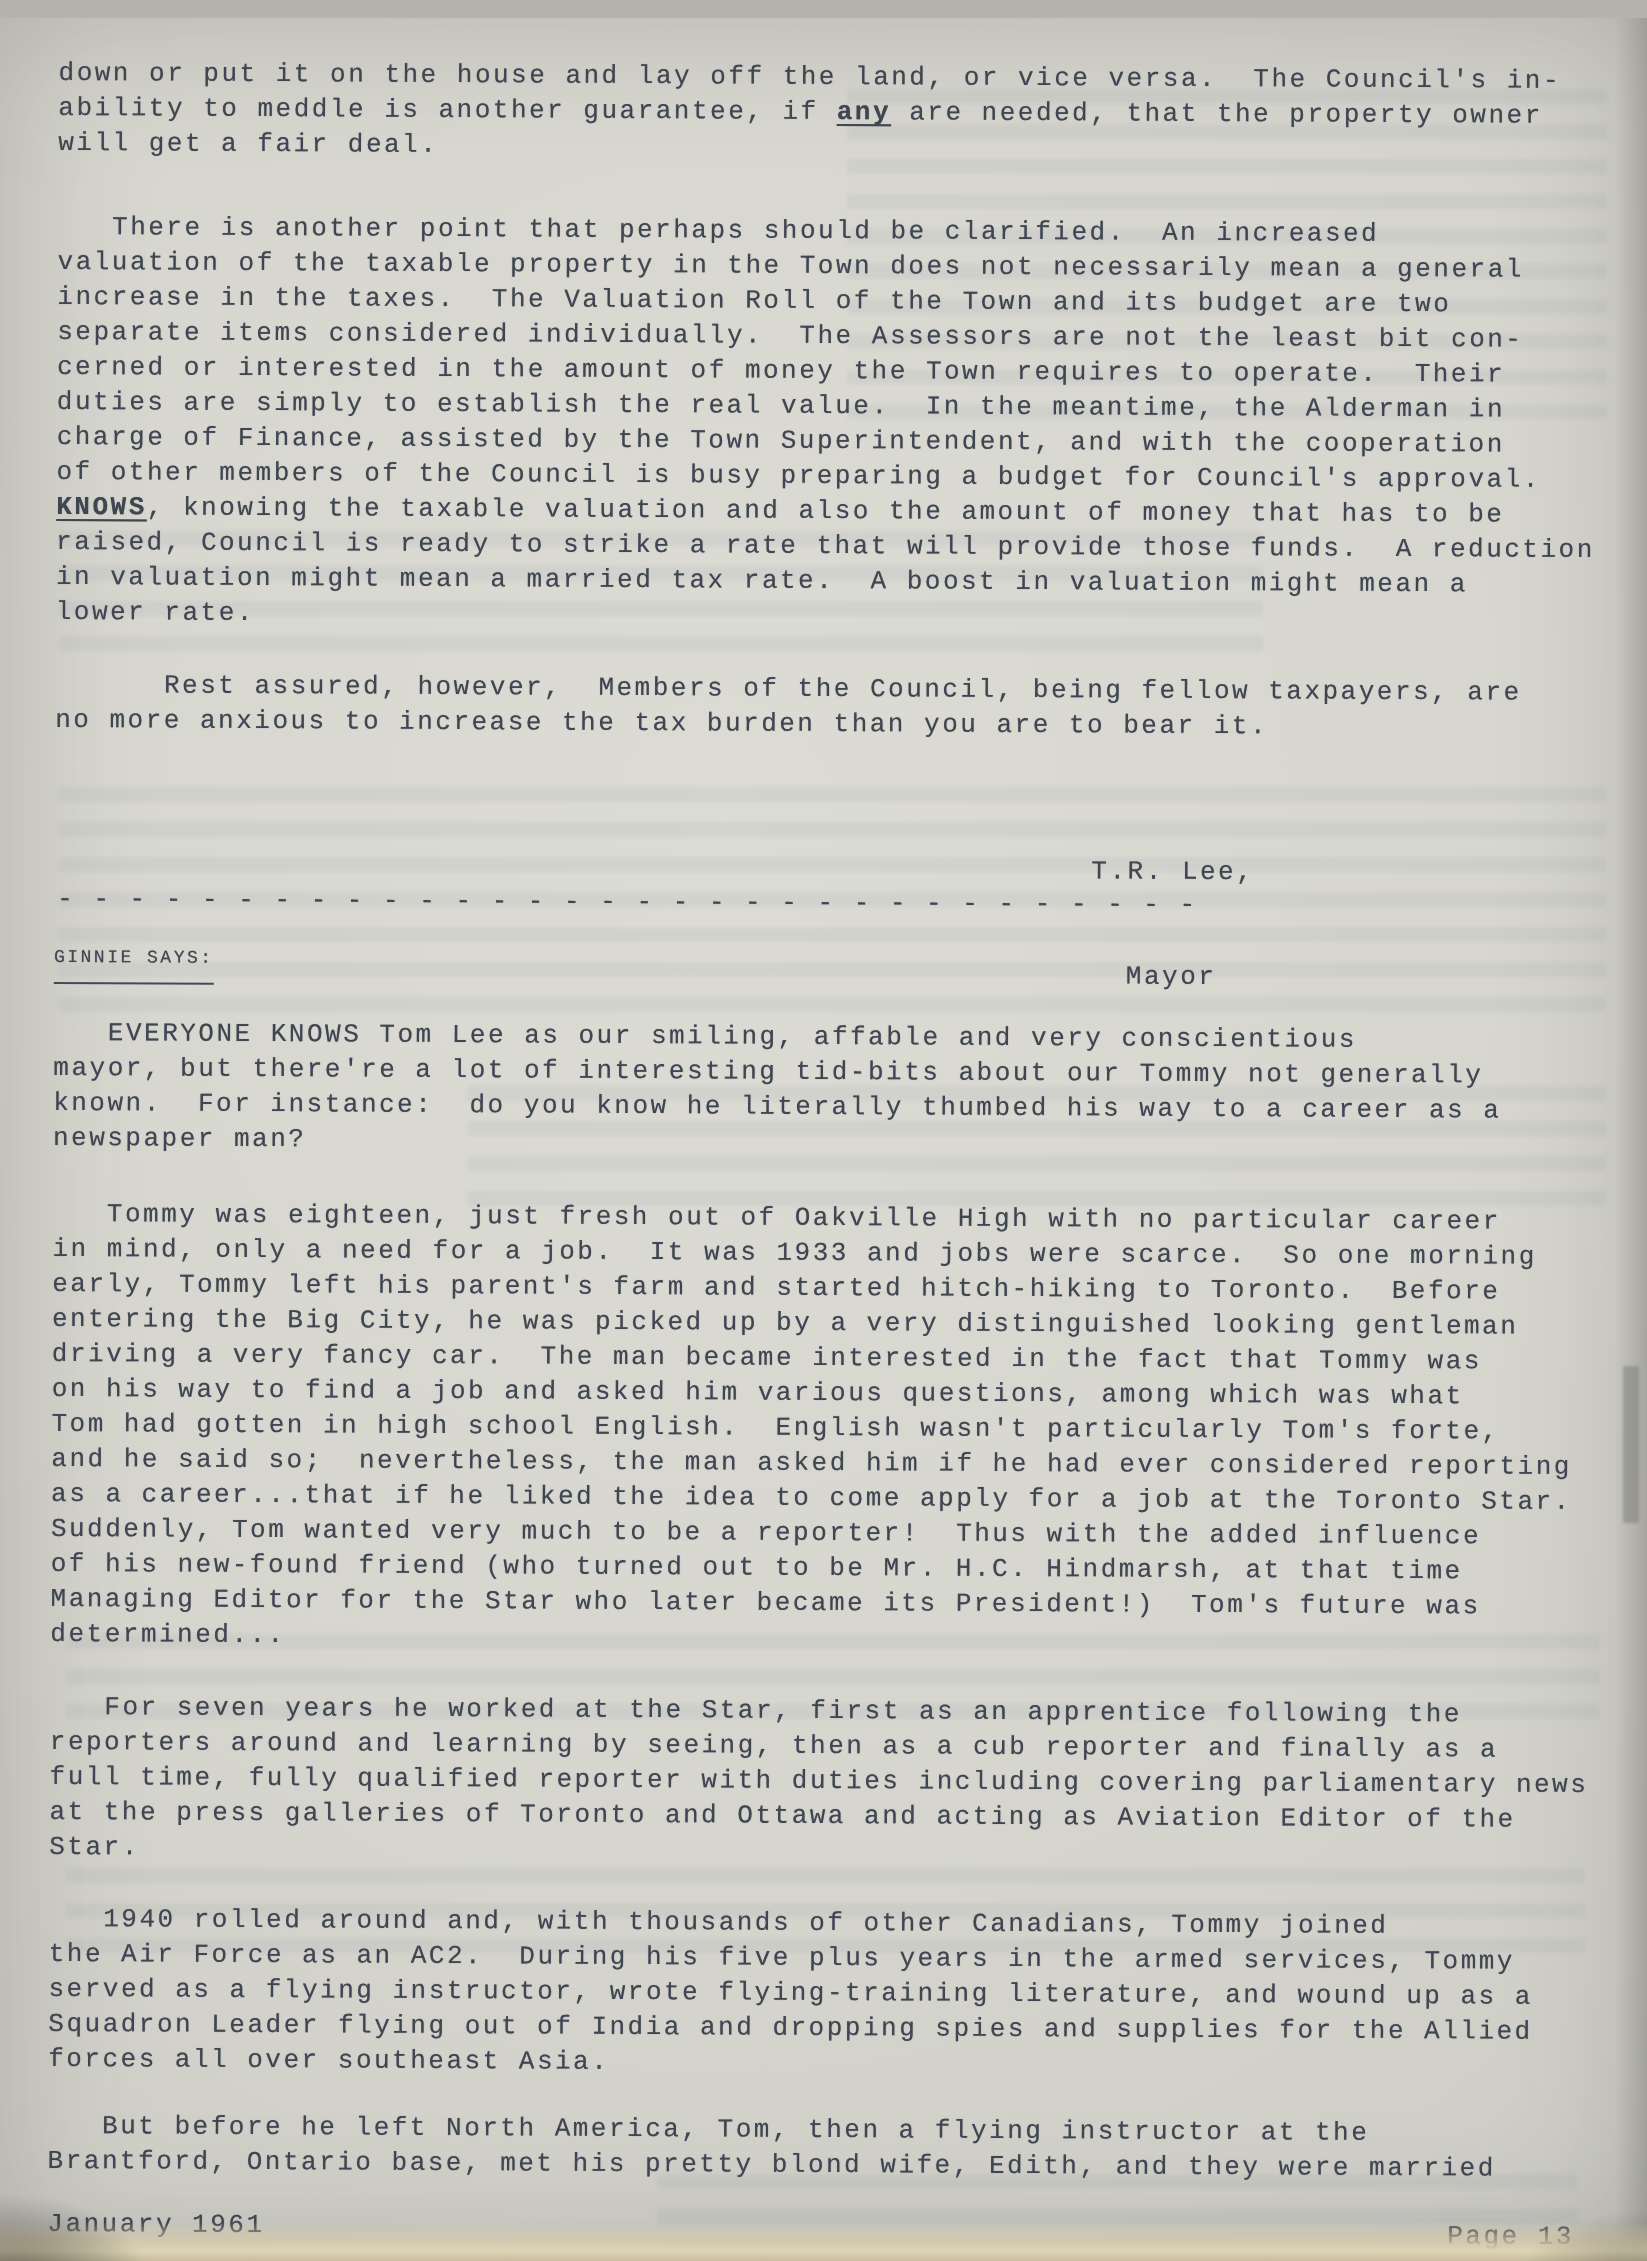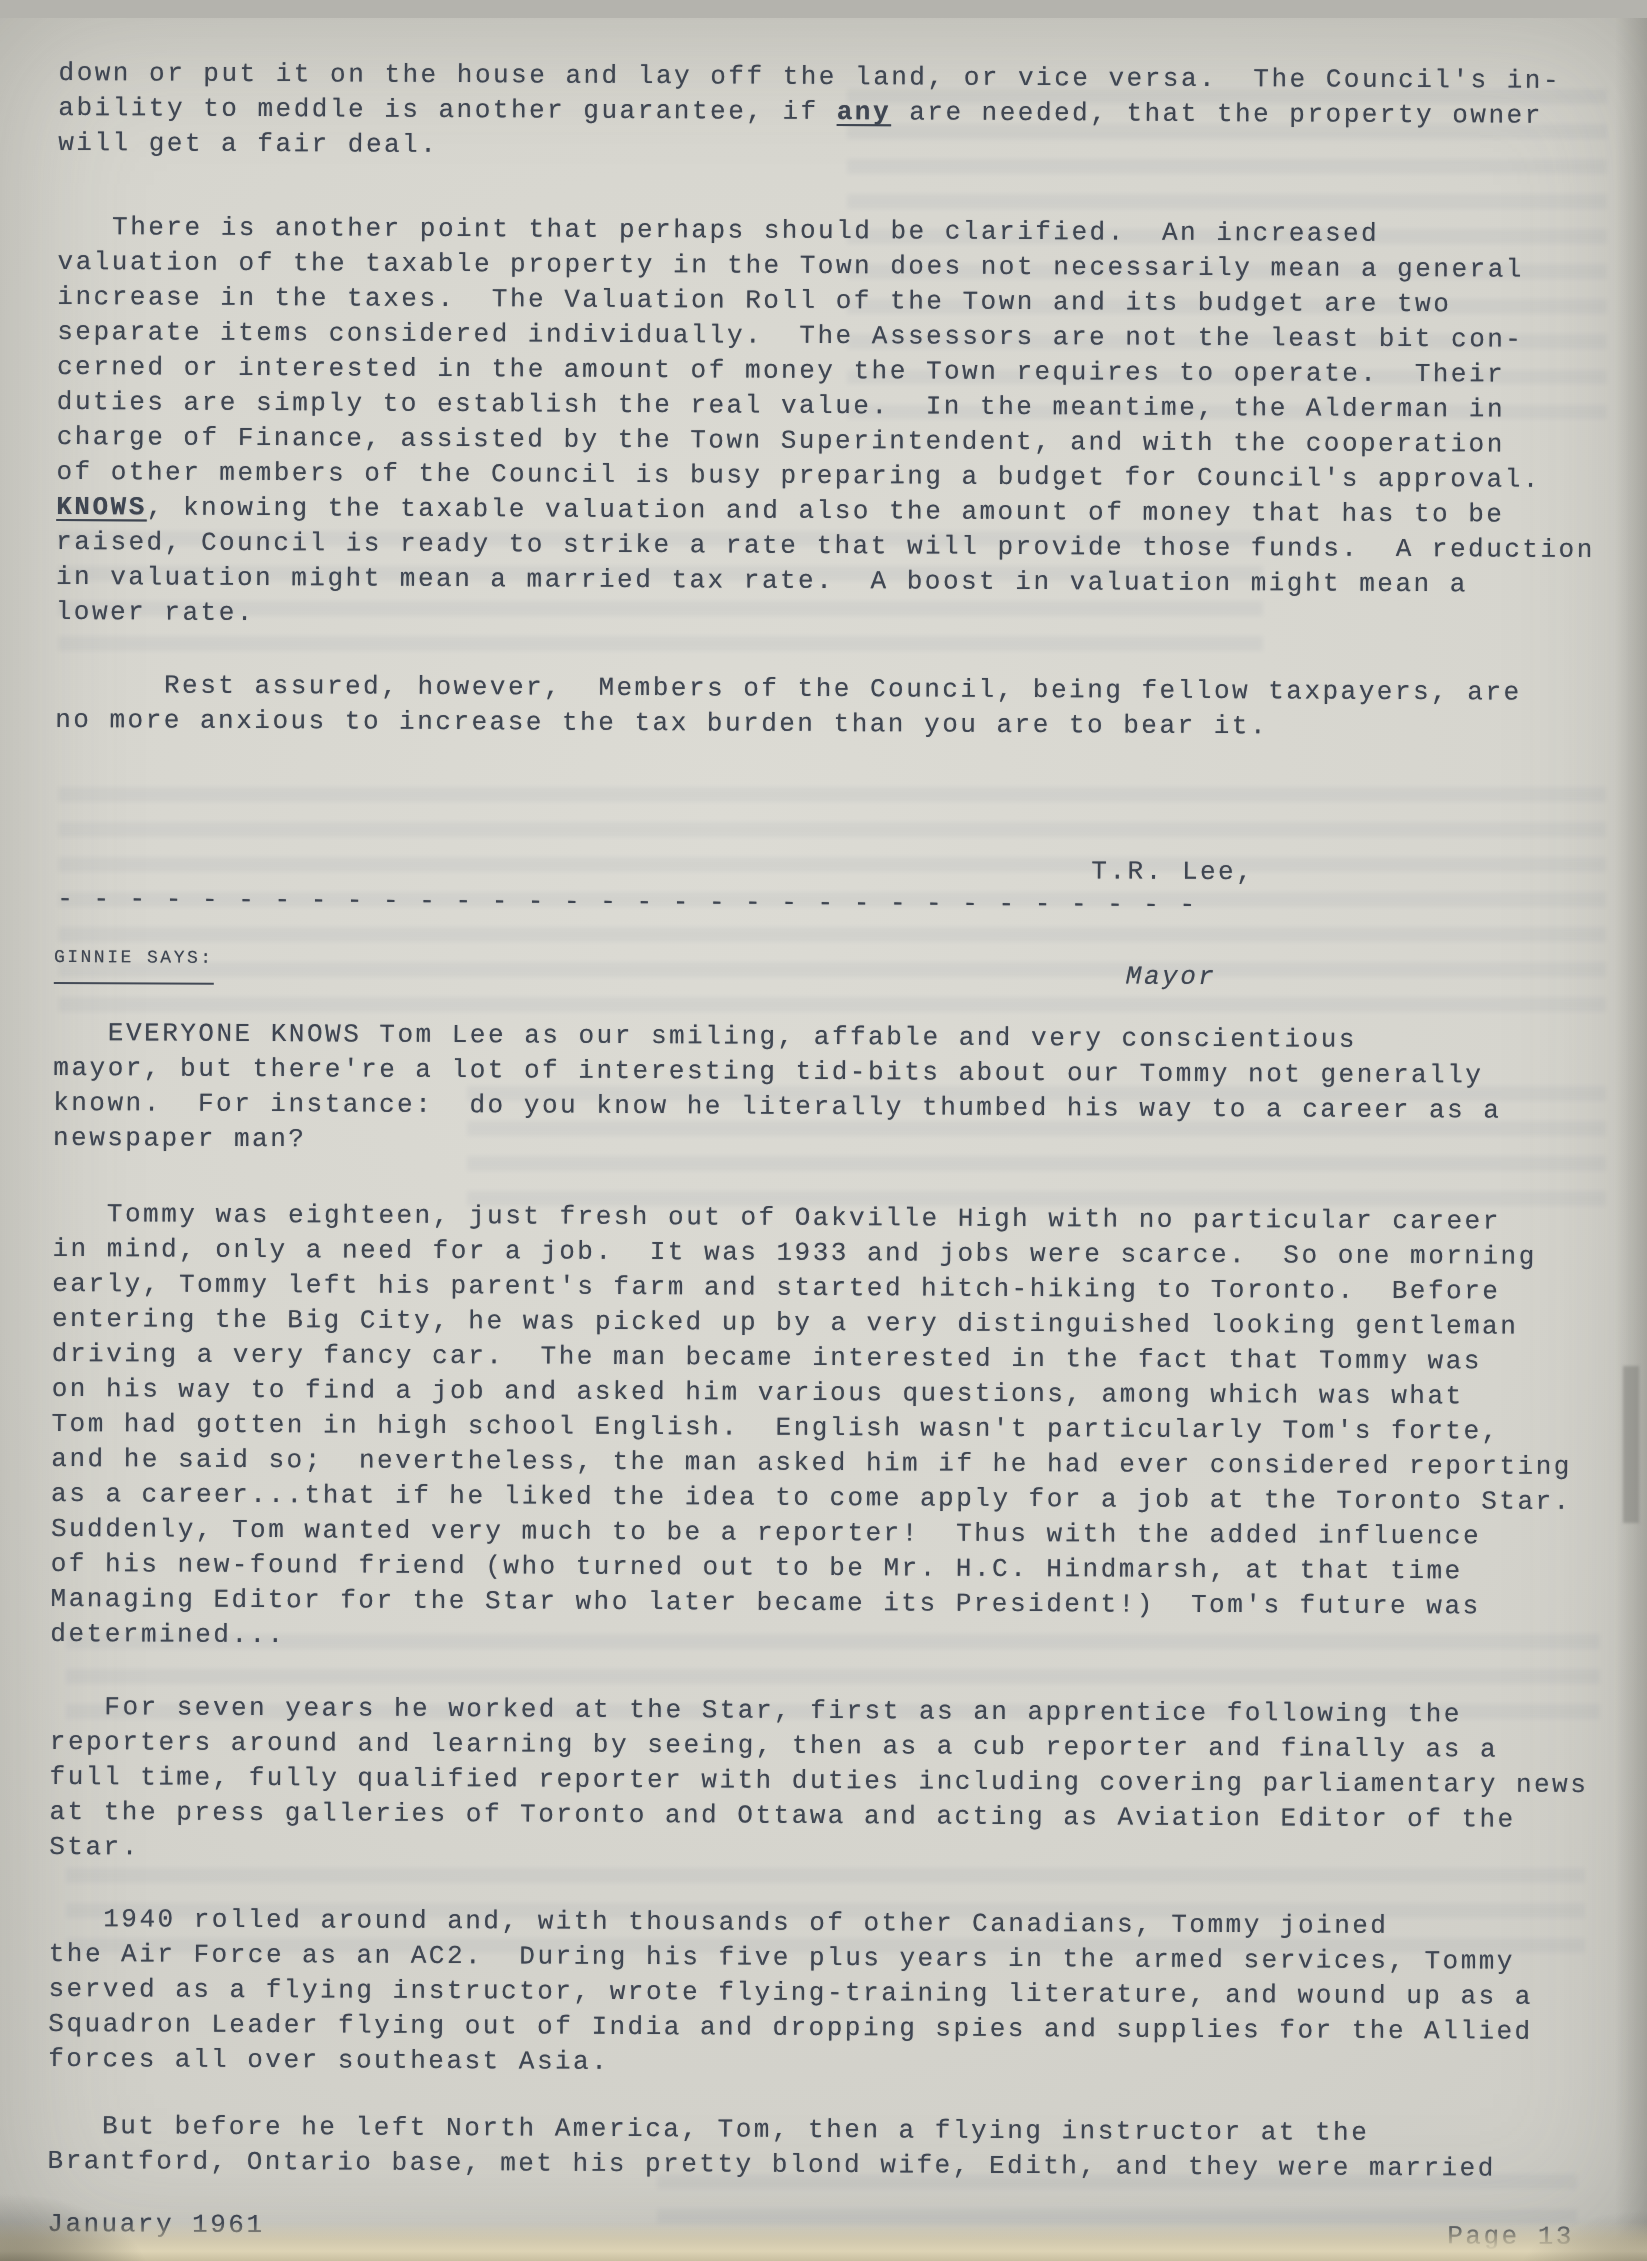--- a/index.html
+++ b/index.html
@@ -37,21 +37,21 @@
     margin: 0;
     white-space: pre-wrap;
   }
   .u {
     text-decoration: underline;
     text-decoration-thickness: 1.8px;
     text-underline-offset: 5.1px;
     font-weight: bold;
   }
   .signature { position: absolute; left: 1090px; top: 765px; white-space: pre; }
-  .sig-title { padding-left: 35px; font-style: italic; }
+  .sig-title { padding-left: 35px; }
   .dashes {
     position: absolute;
     left: 56px;
     top: 868px;
     white-space: pre;
   }
   .ginnie {
     position: absolute;
     left: 53px;
     top: 926px;

